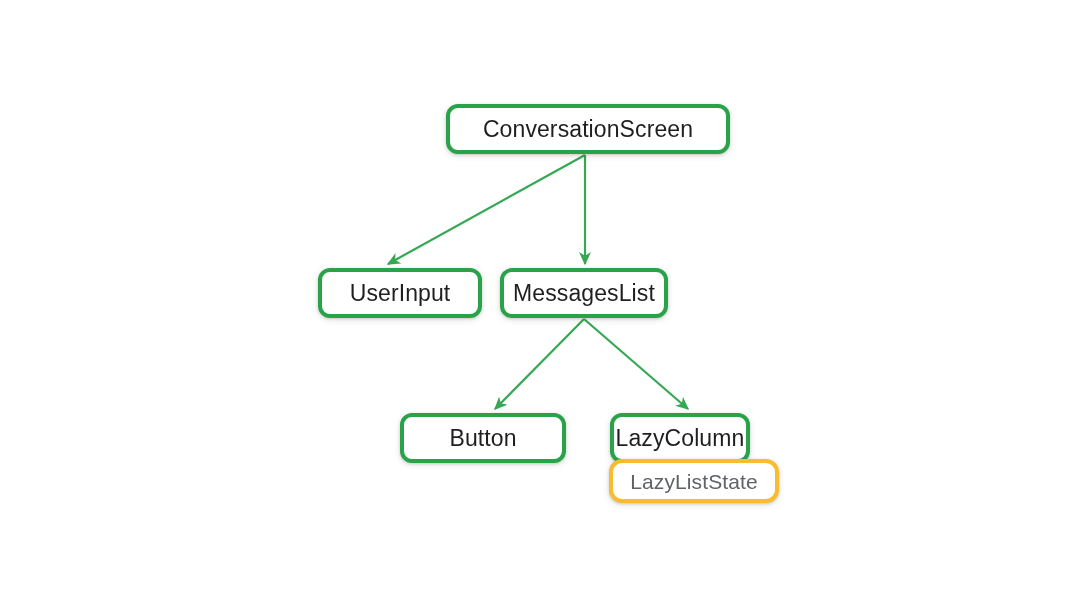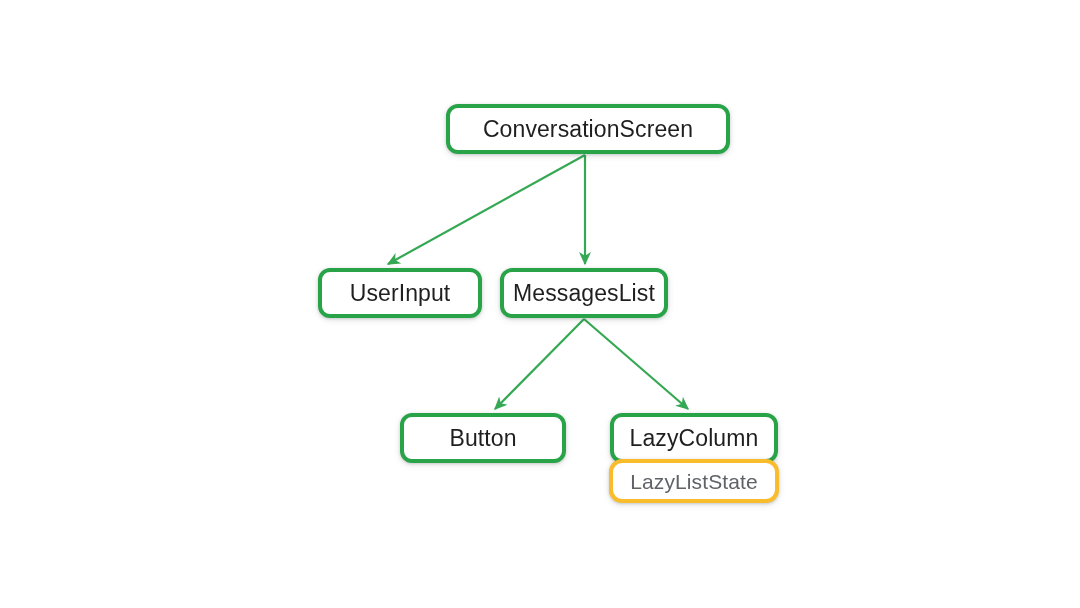--- a/index.html
+++ b/index.html
@@ -53,21 +53,21 @@
     line-height: 1;
   }
   .node-green .node-label { font-weight: 400; }
   .node-yellow .node-label { font-weight: 400; }
 
   
   #node-conversationscreen { left: 446px; top: 104px; width: 284px; height: 50px; }
   #node-userinput         { left: 303px; top: 268px; width: 164px; height: 50px; margin-left: 15px; }
   #node-messageslist      { left: 500px; top: 268px; width: 168px; height: 50px; }
   #node-button            { left: 400px; top: 413px; width: 166px; height: 50px; }
-  #node-lazycolumn        { left: 610px; top: 413px; width: 168px; height: 50px; z-index: 1; }
+  #node-lazycolumn        { left: 610px; top: 413px; width: 140px; height: 50px; z-index: 1; }
   #node-lazyliststate     { left: 609px; top: 459px; width: 170px; height: 44px; z-index: 2; }
   #node-lazyliststate .node-label { font-size: 21px; }
 </style>
 </head>
 <body>
 
 <div id="canvas">
 
   <svg id="edges" viewBox="0 0 1080 608" width="1080" height="608" xmlns="http://www.w3.org/2000/svg">
     <defs>

